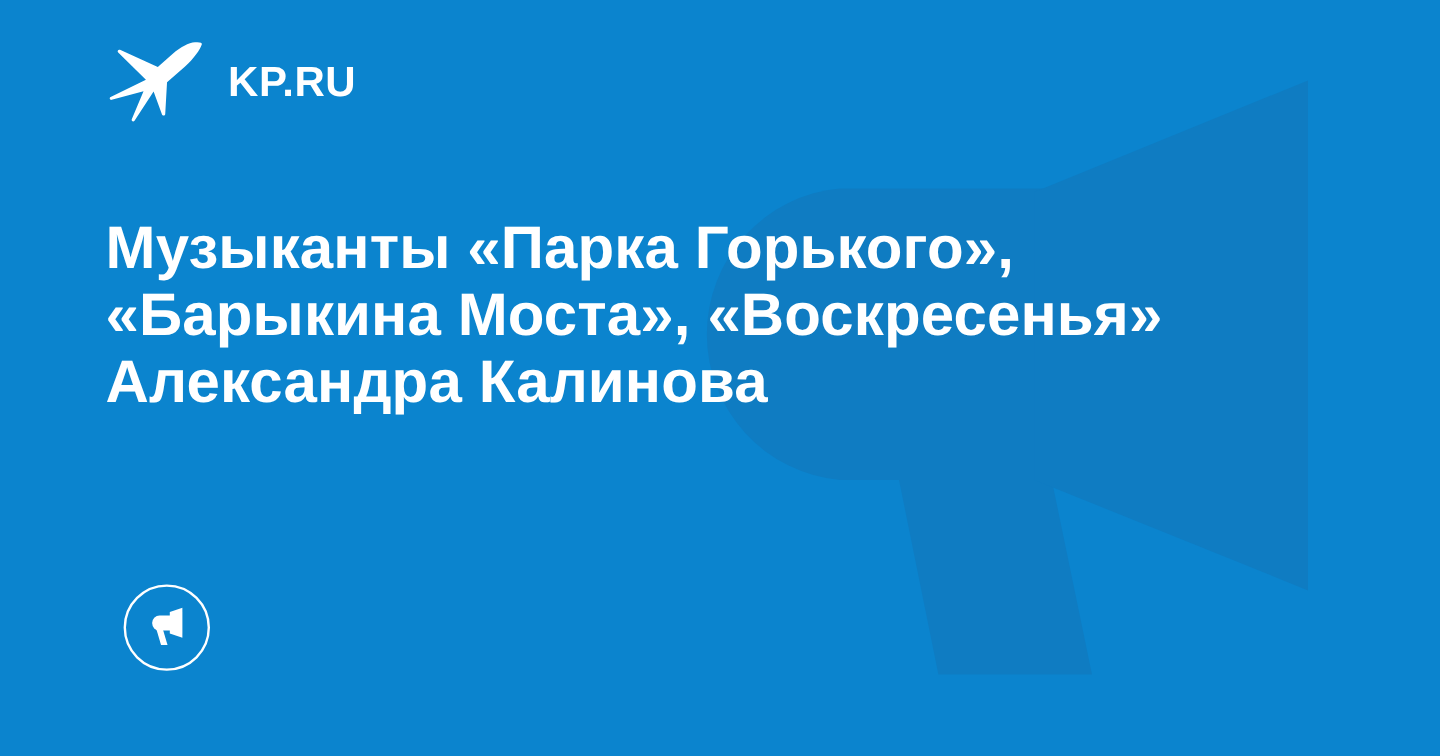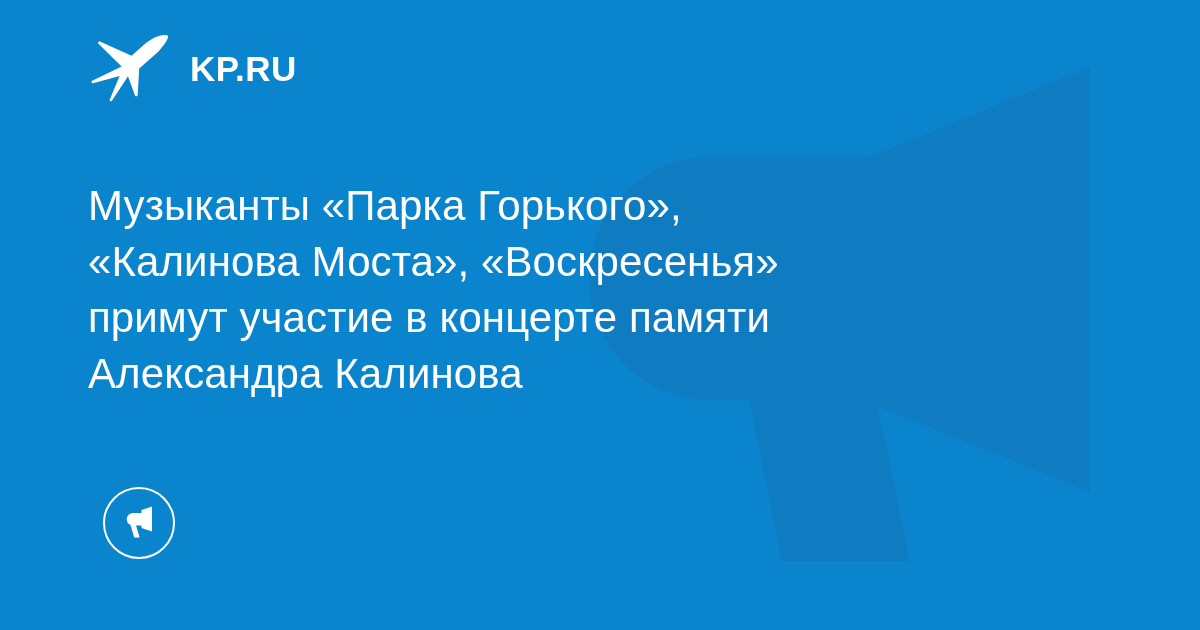--- a/index.html
+++ b/index.html
@@ -58,22 +58,22 @@
   }
 
   
   .headline {
     position: absolute;
     left: 88px;
     top: 178px;
     width: 900px;
     margin: 0;
     color: #ffffff;
-    font-size: 42px;
-    font-weight: normal;
+    font-size: 50px;
+    font-weight: bold;
     line-height: 56px;
     letter-spacing: 0.1px;
   }
   .headline-line {
     display: block;
     white-space: nowrap;
   }
 
   
   .badge {
@@ -132,22 +132,21 @@
                L51.2 36.5
                L66.0 23.6
                C73.4 17.1 78.8 9.4 80.2 4.9
                C80.7 3.4 78.2 2.9 74.5 3.2 Z"></path>
     </svg>
     <span class="brand-name">KP.RU</span>
   </div>
 
   <h1 class="headline">
     <span class="headline-line">Музыканты «Парка Горького»,</span>
-    <span class="headline-line">«Калинова Моста», «Воскресенья»</span>
-    <span class="headline-line">примут участие в концерте памяти</span>
+    <span class="headline-line">«Барыкина Моста», «Воскресенья»</span>
     <span class="headline-line">Александра Калинова</span>
   </h1>
 
   <div class="badge">
     <svg class="badge-icon" viewBox="0 0 36 36" aria-hidden="true">
 
       <path fill="#ffffff" d="M20.5 5.0 L31.0 1.5 L31.0 26.5 L20.5 23.0 Z"></path>
 
       <path fill="#ffffff" d="M12.0 8.0 L21.5 8.0 L21.5 20.5 L12.0 20.5
                A 6.25 6.25 0 0 1 12.0 8.0 Z"></path>

